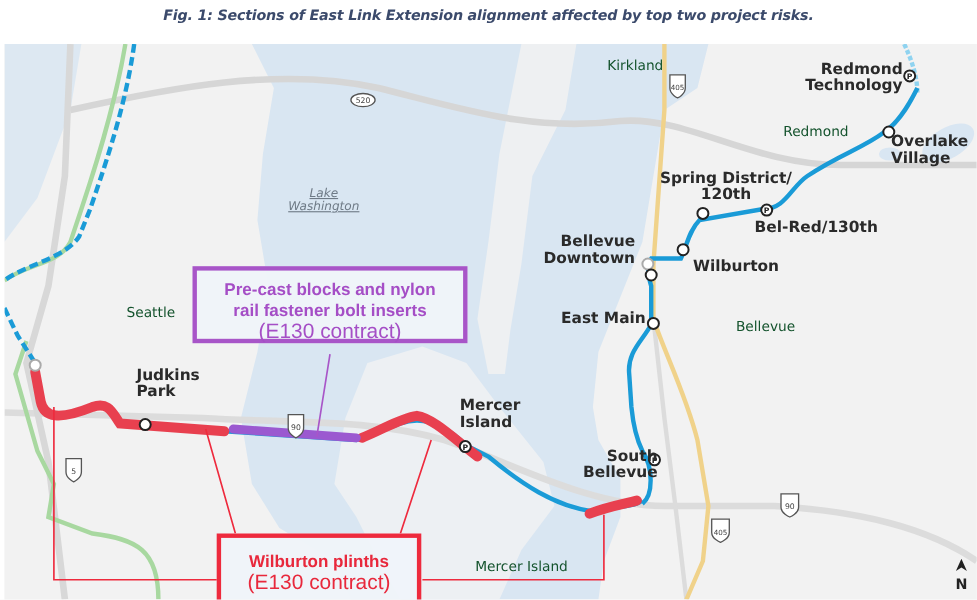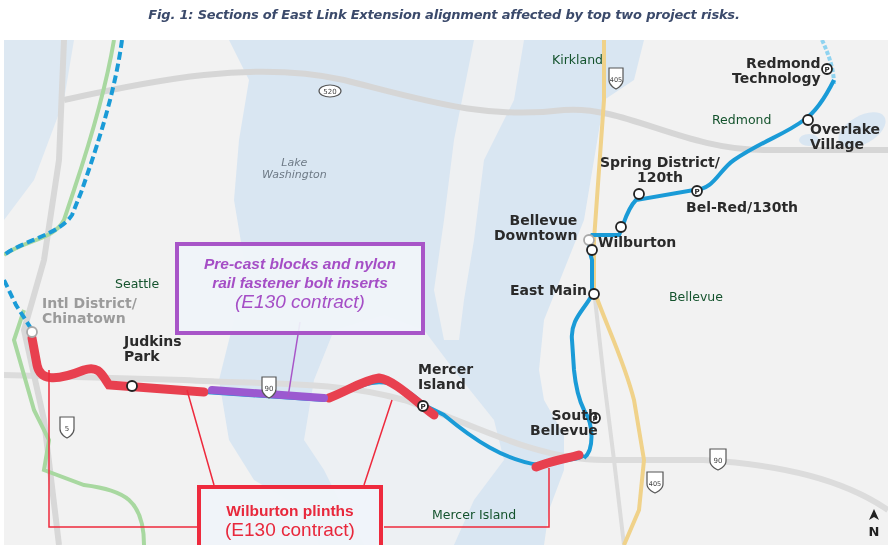--- a/index.html
+++ b/index.html
@@ -103,52 +103,50 @@
     <g>
       <path d="M706 409 L722 409 L722 421 C722 427 714 430 714 430 C714 430 706 427 706 421 Z" fill="#fff" stroke="#555" stroke-width="1.2"></path>
       <text x="714" y="423" font-size="7" text-anchor="middle" fill="#444" font-family="DejaVu Sans, sans-serif">90</text>
     </g>
     <g>
       <path d="M643 432 L659 432 L659 444 C659 450 651 453 651 453 C651 453 643 450 643 444 Z" fill="#fff" stroke="#555" stroke-width="1.2"></path>
       <text x="651" y="446" font-size="6.5" text-anchor="middle" fill="#444" font-family="DejaVu Sans, sans-serif">405</text>
     </g>
   </svg>
 
-  <div class="lbl water-lbl" style="left:258px;top:117px;">
+  <div class="lbl water-lbl" style="left:258px;top:130px;text-decoration:underline;">
     <span style="white-space:pre;">Lake
 Washington</span>
   </div>
 
   <div class="lbl city" style="left:548px;top:13px;">Kirkland</div>
   <div class="lbl city" style="left:708px;top:73px;">Redmond</div>
   <div class="lbl city" style="left:111px;top:237px;">Seattle</div>
   <div class="lbl city" style="left:665px;top:250px;">Bellevue</div>
   <div class="lbl city" style="left:428px;top:468px;">Mercer Island</div>
 
-  <div class="lbl station grey" style="left:38px;top:256px;white-space:pre;">Intl District/
-Chinatown</div>
   <div class="lbl station" style="left:120px;top:294px;white-space:pre;">Judkins
 Park</div>
   <div class="lbl station" style="left:414px;top:322px;white-space:pre;">Mercer
 Island</div>
   <div class="lbl station" style="left:514px;top:368px;white-space:pre;text-align:right;margin-left:12px;">South
 Bellevue</div>
   <div class="lbl station" style="left:506px;top:243px;">East Main</div>
   <div class="lbl station" style="left:490px;top:173px;white-space:pre;text-align:right;">Bellevue
 Downtown</div>
-  <div class="lbl station" style="left:594px;top:195px;">Wilburton</div>
+  <div class="lbl station" style="left:626px;top:195px;">Wilburton</div>
   <div class="lbl station" style="left:596px;top:115px;white-space:pre;text-align:center;">Spring District/
 120th</div>
   <div class="lbl station" style="left:682px;top:160px;">Bel-Red/130th</div>
   <div class="lbl station" style="left:806px;top:82px;white-space:pre;">Overlake
 Village</div>
   <div class="lbl station" style="left:728px;top:16px;white-space:pre;text-align:right;">Redmond
 Technology</div>
 
-  <div class="box purple" style="left:171px;top:202px;width:250px;height:93px;padding-top:8px;font-style:italic;">
+  <div class="box purple" style="left:171px;top:202px;width:250px;height:70px;padding-top:8px;">
     <div class="t">Pre-cast blocks and nylon</div>
     <div class="t">rail fastener bolt inserts</div>
     <div class="s">(E130 contract)</div>
   </div>
 
   <div class="box red" style="left:193px;top:445px;width:186px;height:72px;padding-top:12px;">
     <div class="t">Wilburton plinths</div>
     <div class="s">(E130 contract)</div>
   </div>
 

